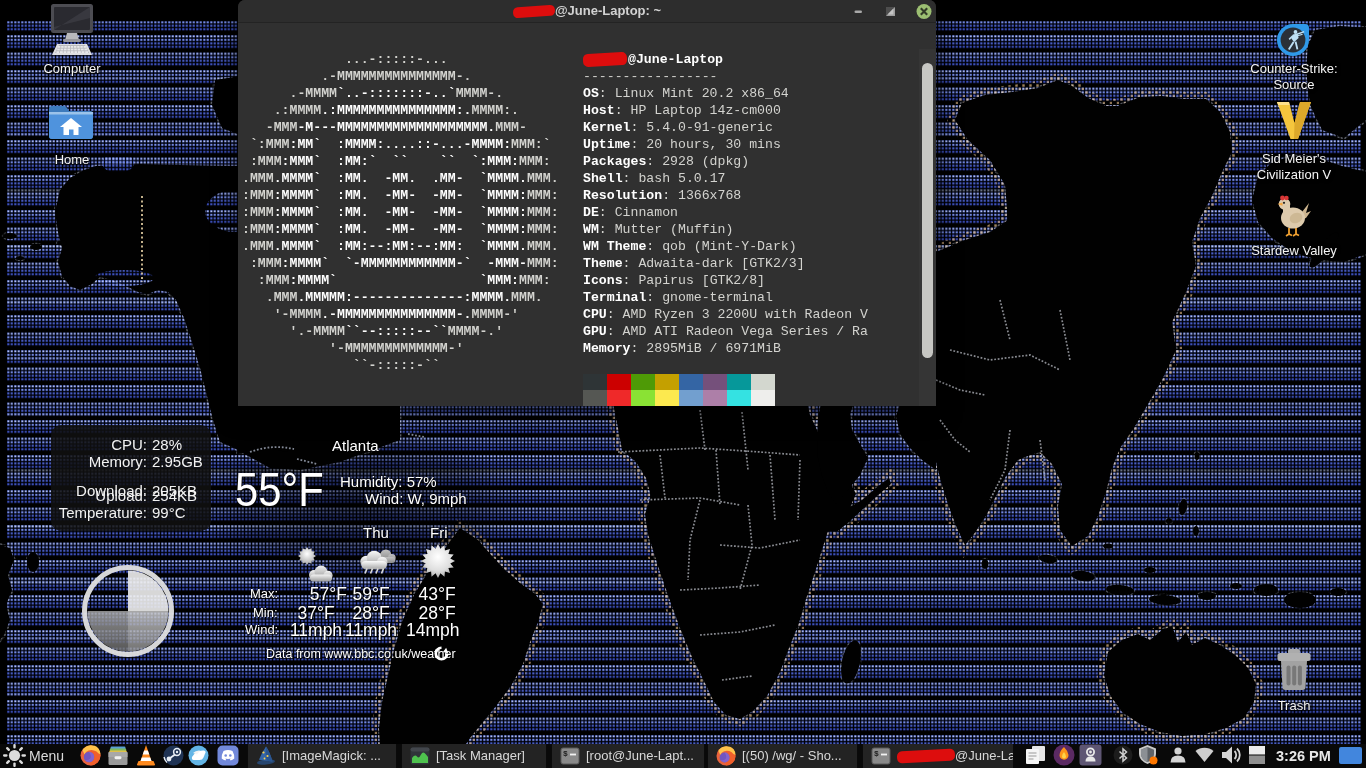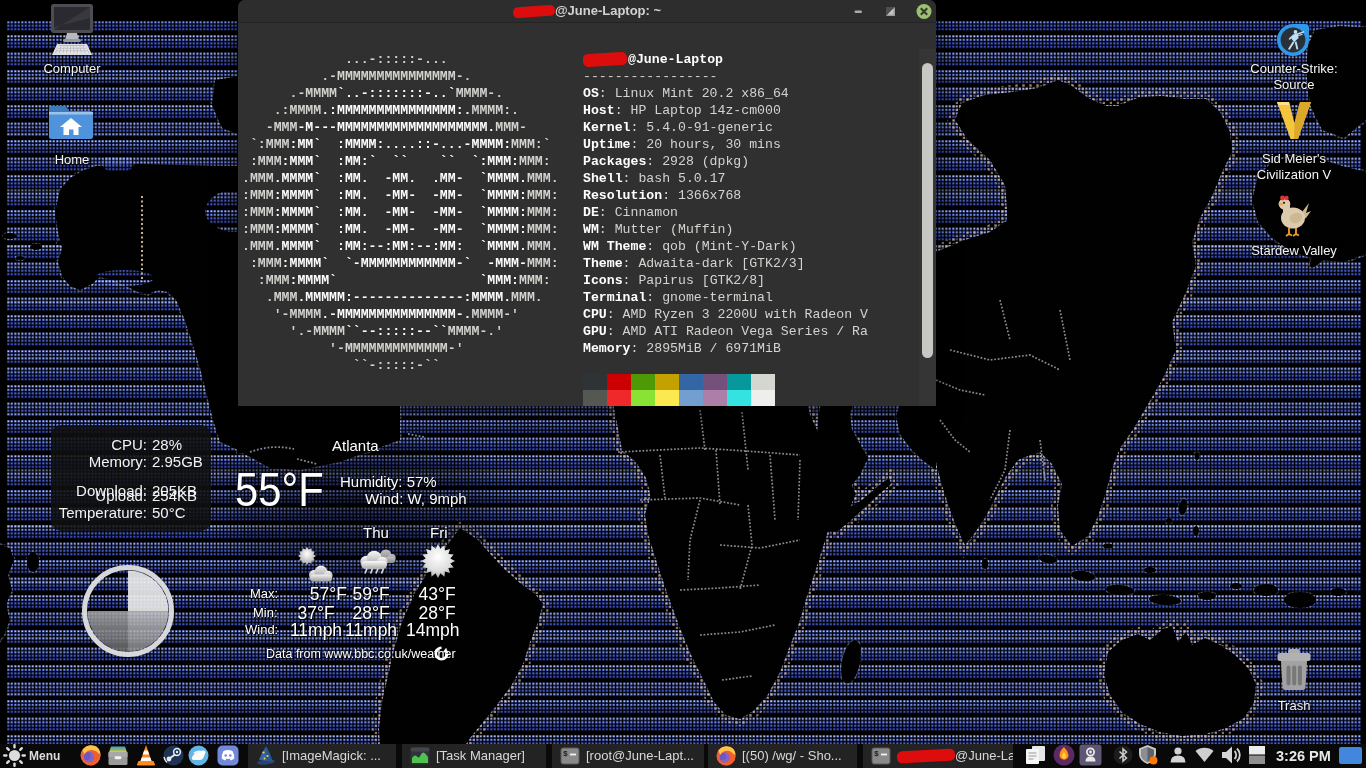--- a/index.html
+++ b/index.html
@@ -38,21 +38,21 @@
 #stats .val{position:absolute;left:101px}
 .wtxt{position:absolute;color:#fff;text-shadow:1px 1px 1px rgba(0,0,0,.95),0 0 2px #000;white-space:nowrap}
 
 #panel{position:absolute;left:0;top:744px;width:1366px;height:24px;background:#090909}
 .wbtn{position:absolute;top:744px;height:24px;background:#232323;border-left:1px solid #0a0a0a;
  border-right:1px solid #0a0a0a;color:#d8d8d8;font-size:13px;line-height:24px;white-space:nowrap;overflow:hidden}
 .wbtn svg{position:absolute;left:8px;top:2px}
 .wbtn .t{position:absolute;left:34px;top:0}
 #clockt{position:absolute;left:1276px;top:744px;width:62px;height:24px;line-height:24px;color:#e8e8e8;
  font-size:14.5px;font-weight:bold}
-#menutxt{position:absolute;left:29px;top:744px;height:24px;line-height:24px;color:#dcdcdc;font-size:12px;font-weight:bold}
+#menutxt{position:absolute;left:29px;top:744px;height:24px;line-height:24px;color:#dcdcdc;font-size:14px;font-weight:normal}
 </style></head><body>
 <svg id="wall" width="1366" height="768" viewBox="0 0 1366 768" xmlns="http://www.w3.org/2000/svg">
     <defs>
       <pattern id="dots" width="3.5" height="17.5" patternUnits="userSpaceOnUse">
         <rect x="0.2" y="0.20" width="2.2" height="2.2" fill="#5872e2"></rect>
         <rect x="0.65" y="0.65" width="1.3" height="1.3" fill="#d6defa"></rect>
         <rect x="0.2" y="3.70" width="2.2" height="2.2" fill="#4660d4"></rect>
         <rect x="0.65" y="4.15" width="1.3" height="1.3" fill="#a8b8f2"></rect>
         <rect x="0.2" y="7.20" width="2.2" height="2.2" fill="#2e44b8"></rect>
         <rect x="0.65" y="7.65" width="1.3" height="1.3" fill="#6478d6"></rect>
@@ -303,21 +303,21 @@
  <div class="row" style="top:57px">
       <span class="lab">Download:</span>
       <span class="val">205KB</span>
     </div>
  <div class="row" style="top:62px">
       <span class="lab">Upload:</span>
       <span class="val">254KB</span>
     </div>
  <div class="row" style="top:79px">
       <span class="lab">Temperature:</span>
-      <span class="val">50°C</span>
+      <span class="val">99°C</span>
     </div>
 </div>
 
 <svg class="abs" style="left:81px;top:564px" width="94" height="94">
  <defs>
   <linearGradient id="qbr" x1="0" y1="0" x2="0" y2="1">
    <stop offset="0" stop-color="rgba(205,205,205,0.82)"></stop>
         <stop offset="1" stop-color="rgba(142,142,142,0.82)"></stop>
   </linearGradient>
   <linearGradient id="qbl" x1="0" y1="0" x2="0" y2="1">

